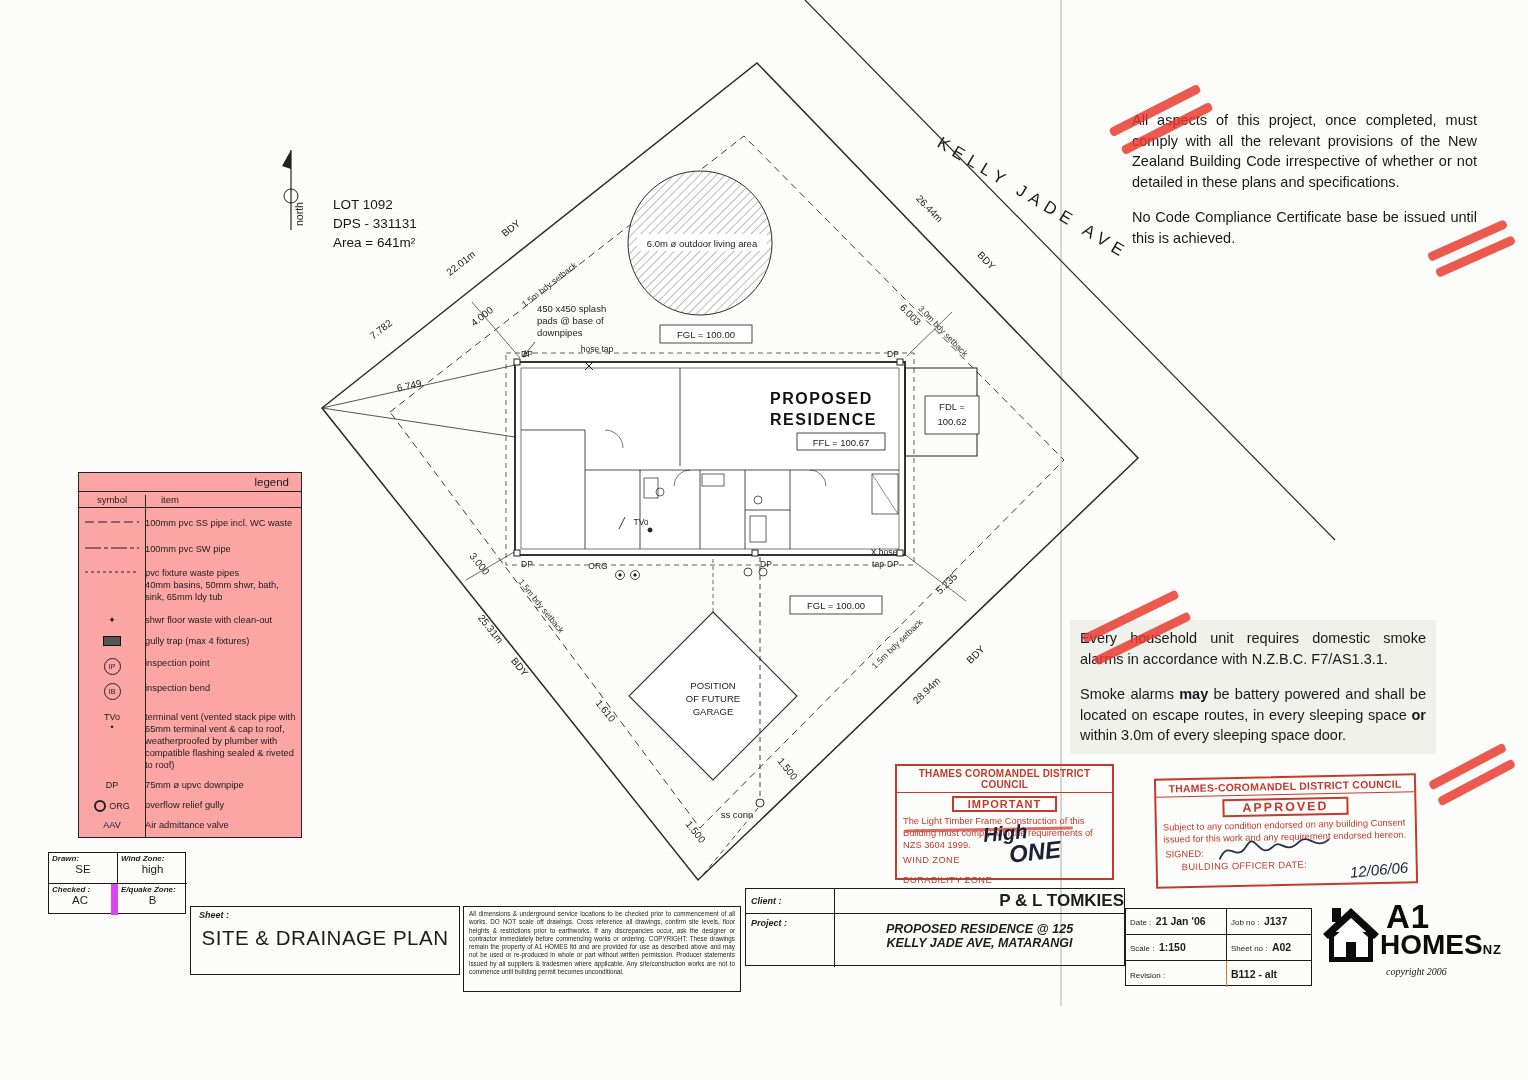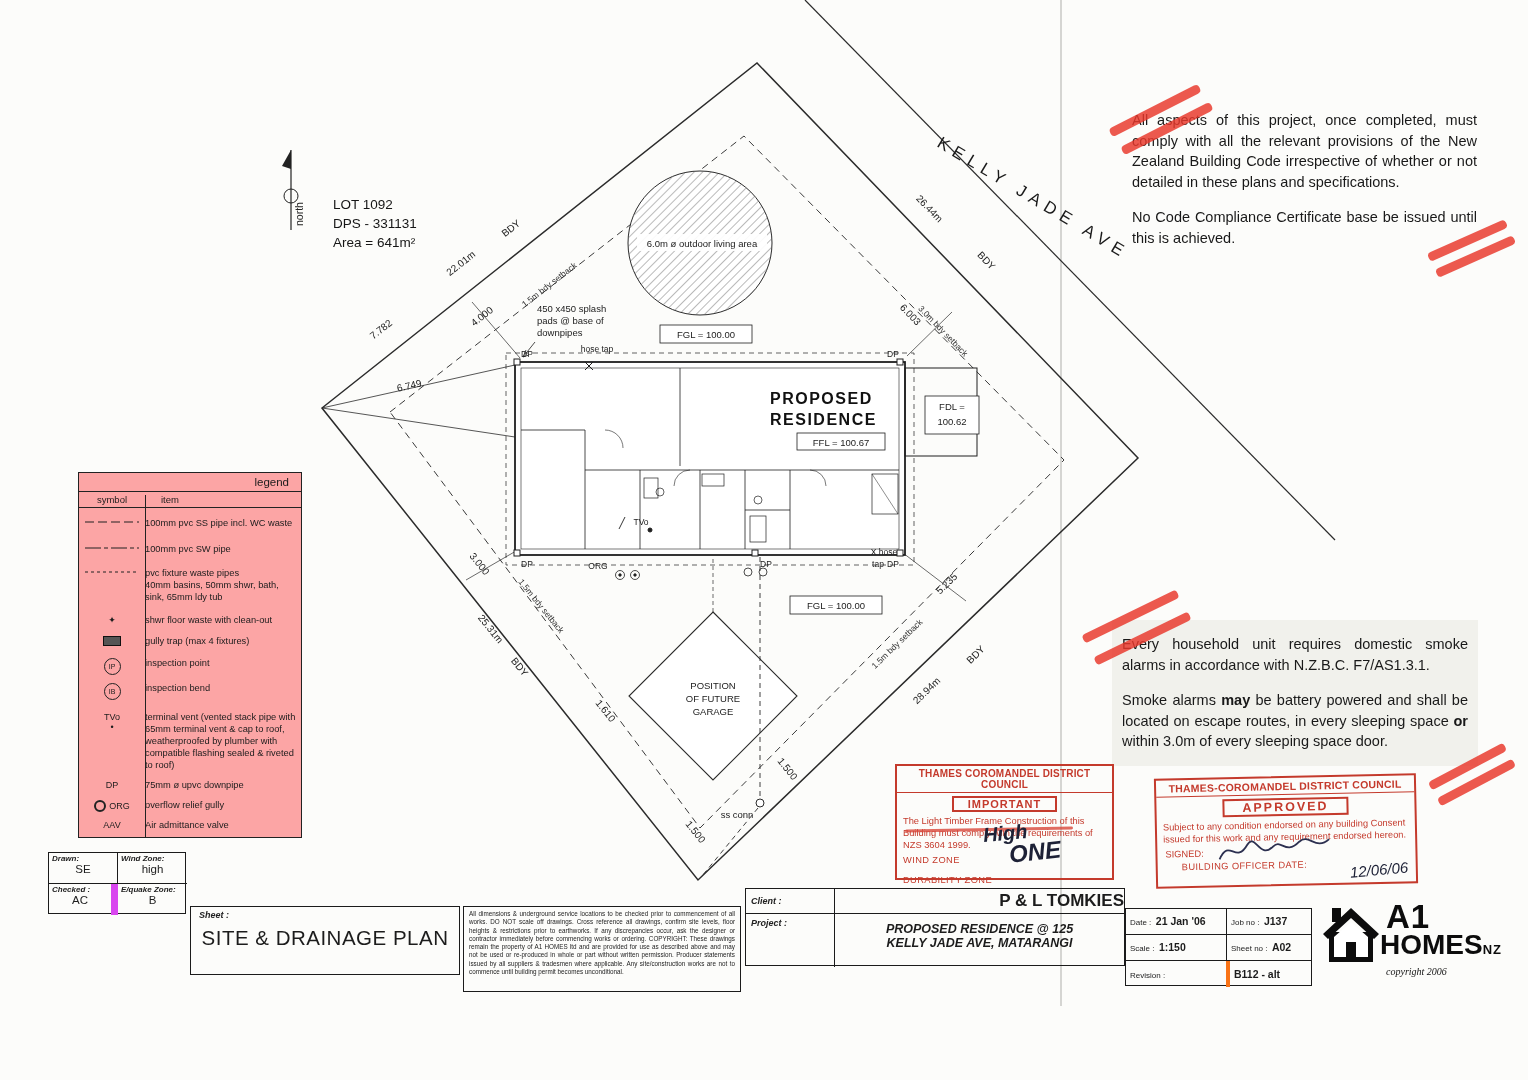--- a/index.html
+++ b/index.html
@@ -28,21 +28,21 @@
   .lg-vline{position:absolute;left:66px;top:22px;bottom:0;border-left:1px solid #222;}
   .lg-row{display:flex;align-items:flex-start;}
   .lg-sym{width:66px;flex-shrink:0;display:flex;justify-content:center;align-items:center;font-size:9px;text-align:center;}
   .lg-txt{font-size:9.3px;line-height:1.28;padding-right:4px;}
   .lg-circ{width:15px;height:15px;border:1px solid #222;border-radius:50%;font-size:7px;display:flex;align-items:center;justify-content:center;}
   .lg-rect{width:16px;height:8px;background:#555;border:1px solid #111;display:inline-block;}
   .lg-ring{width:8px;height:8px;border:2.4px solid #222;border-radius:50%;display:inline-block;margin-right:3px;}
   
   .note{font-family:Liberation Sans, sans-serif;font-size:14.5px;line-height:1.42;text-align:justify;color:#191919;}
   .note1{left:1132px;top:110px;width:345px;}
-  .note2{left:1112px;top:620px;width:346px;background:#f1f1ec;padding:14px 10px;}
+  .note2{left:1070px;top:620px;width:346px;background:#f1f1ec;padding:8px 10px;}
   .note p{margin:0 0 15px 0;}
   .b{font-weight:bold;}
   
   .marker{position:absolute;height:9px;background:#e8372b;opacity:.83;border-radius:4px;}
   
   .stamp{position:absolute;border:2.2px solid #c43a2c;color:#c43a2c;background:transparent;}
   .s-head{font-weight:bold;text-align:center;border-bottom:1.6px solid #c43a2c;padding:2px 1px;letter-spacing:.2px;}
   .s-badge{width:fit-content;margin:3px auto;border:2px solid #c43a2c;font-weight:bold;text-align:center;}
   .s-body{line-height:1.27;padding:1px 6px;}
   .hand{position:absolute;font-style:italic;color:#1d2136;}
@@ -401,21 +401,21 @@
   <div class="tb" style="left:1125px;top:908px;width:187px;height:78px">
     <div style="display:flex;height:25px;border-bottom:1px solid #1b1b1b">
       <div style="width:92px;border-right:1px solid #1b1b1b;padding:2px 4px"><span class="ib-lab">Date :</span> <span class="ib-val">21 Jan '06</span></div>
       <div style="flex:1;padding:2px 4px"><span class="ib-lab">Job no :</span> <span class="ib-val">J137</span></div>
     </div>
     <div style="display:flex;height:25px;border-bottom:1px solid #1b1b1b">
       <div style="width:92px;border-right:1px solid #1b1b1b;padding:2px 4px"><span class="ib-lab">Scale :</span> <span class="ib-val">1:150</span></div>
       <div style="flex:1;padding:2px 4px"><span class="ib-lab">Sheet no :</span> <span class="ib-val">A02</span></div>
     </div>
     <div style="display:flex;height:26px">
-      <div style="width:92px;border-right:4px solid #f97316;padding:3px 4px"><span class="ib-lab">Revision :</span></div>
+      <div style="width:92px;border-right:1px solid #f97316;padding:3px 4px"><span class="ib-lab">Revision :</span></div>
       <div style="flex:1;padding:3px 4px"><span class="ib-val">B112 - alt</span></div>
     </div>
   </div>
 
   <div class="abs logo">
     <svg class="abs" style="left:0;top:4px" width="58" height="58" viewBox="0 0 58 58">
       <rect x="10" y="2" width="9" height="14" fill="#0c0c0c"></rect>
       <polygon points="29,2 57,28 52,33 29,12 6,33 1,28" fill="#0c0c0c"></polygon>
       <rect x="7" y="26" width="44" height="30" fill="#0c0c0c"></rect>
       <polygon points="29,16 46,31 46,51 12,51 12,31" fill="#ffffff"></polygon>

